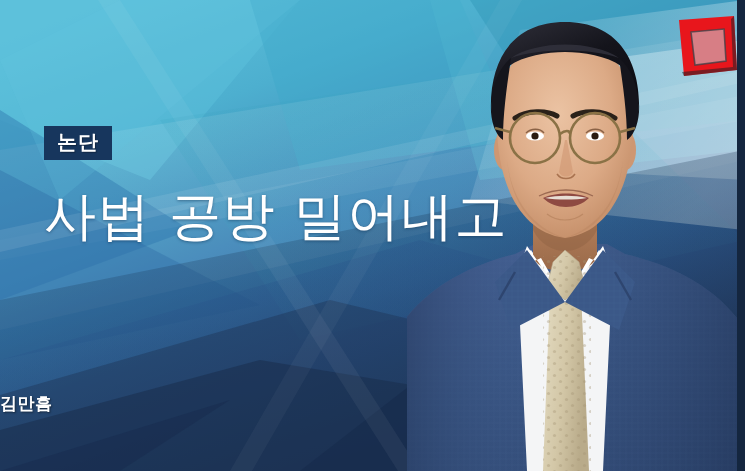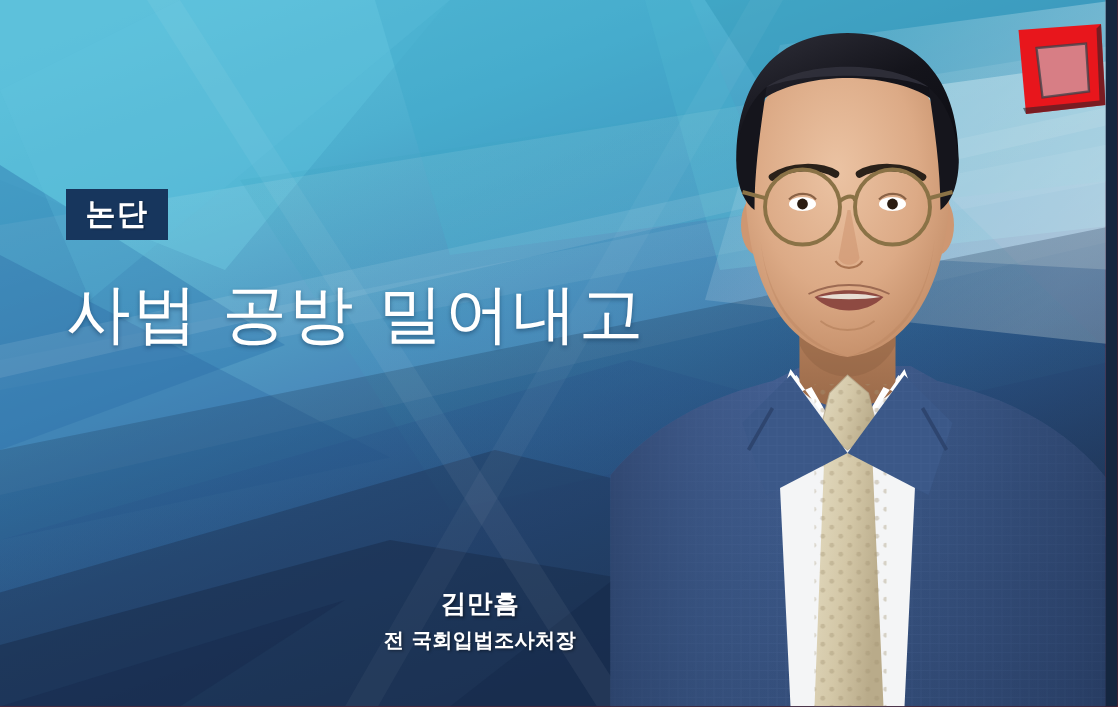--- a/index.html
+++ b/index.html
@@ -51,35 +51,35 @@
     font-size:20px;
     font-weight:700;
     letter-spacing:1px;
     padding:5px 13px 6px 13px;
     line-height:1.15;
     text-shadow:1px 1px 1px rgba(0,0,0,0.30);
   }
   .headline{
     margin-top:22px;
     color:#ffffff;
-    font-size:43px;
+    font-size:52px;
     font-weight:400;
     line-height:1.33;
     letter-spacing:1.5px;
     text-shadow:0 1px 3px rgba(12,40,70,0.45);
     white-space:nowrap;
   }
   .headline .line{ display:block; }
 
   
   .byline{
     position:absolute;
     left:0; right:0;
     top:392px;
-    text-align:center;
+    text-align:left;
     z-index:5;
     pointer-events:none;
     width:640px;
   }
   .byline-name{
     color:#ffffff;
     font-size:17px;
     font-weight:700;
     letter-spacing:0.5px;
     line-height:1.3;
@@ -303,16 +303,15 @@
 
   <div class="text-block">
     <div class="badge">논단</div>
     <div class="headline">
       <span class="line">사법 공방 밀어내고</span>
     </div>
   </div>
 
   <div class="byline">
     <div class="byline-name">김만흠</div>
-    <div class="byline-role">전 국회입법조사처장</div>
   </div>
 
 </div>
 
 </body></html>

